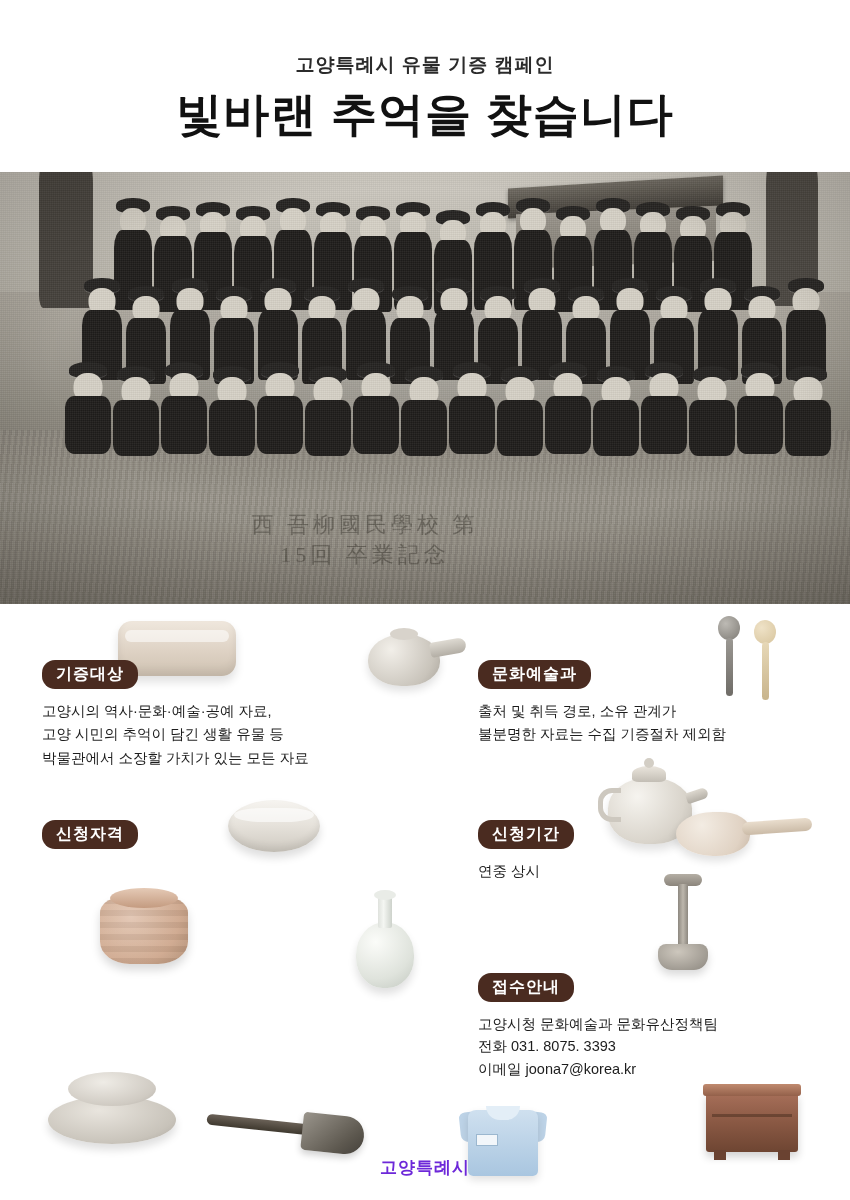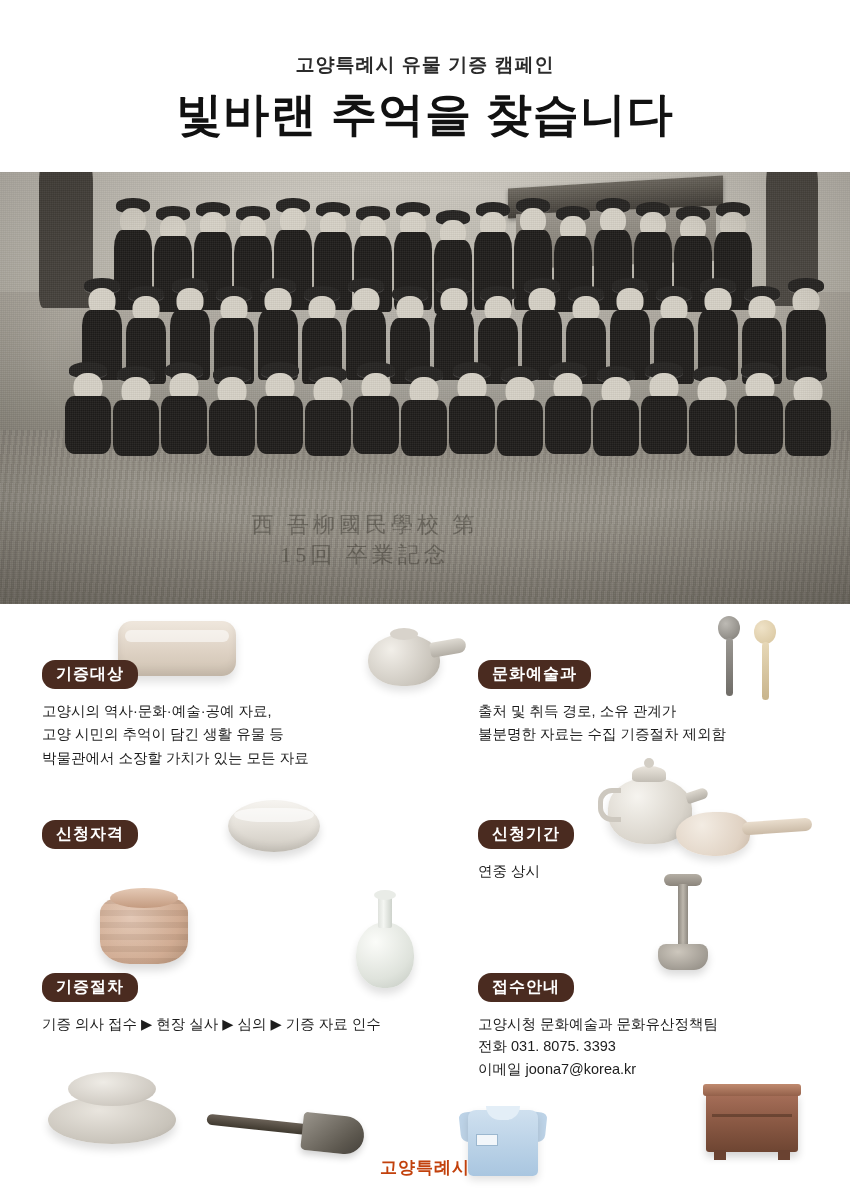--- a/index.html
+++ b/index.html
@@ -215,21 +215,21 @@
   #block-contact .text { line-height: 1.55; }
 
   .footer-logo {
     position: absolute;
     left: 0;
     top: 552px;
     width: 850px;
     text-align: center;
     font-size: 17px;
     font-weight: bold;
-    color: #c2410c;
+    color: #6d28d9;
     letter-spacing: 1px;
   }
 
   
   .obj { position: absolute; }
 
   
   #obj-lunchbox {
     left: 118px; top: 17px; width: 118px; height: 55px;
     background: linear-gradient(to bottom, #efe7dd 0%, #ded2c4 55%, #cfc2b2 100%);
@@ -843,24 +843,20 @@
 
     <div class="block" id="block-eligible">
       <span class="tag">신청자격</span>
     </div>
 
     <div class="block" id="block-period">
       <span class="tag">신청기간</span>
       <div class="text">연중 상시</div>
     </div>
 
-    <div class="block" id="block-process">
-      <span class="tag">기증절차</span>
-      <div class="text">기증 의사 접수 ▶ 현장 실사  ▶ 심의 ▶ 기증 자료 인수</div>
-    </div>
 
     <div class="block" id="block-contact">
       <span class="tag">접수안내</span>
       <div class="text">고양시청 문화예술과 문화유산정책팀
 전화     031. 8075. 3393
 이메일  joona7@korea.kr</div>
     </div>
 
     <div class="footer-logo">고양특례시</div>
   </div>

